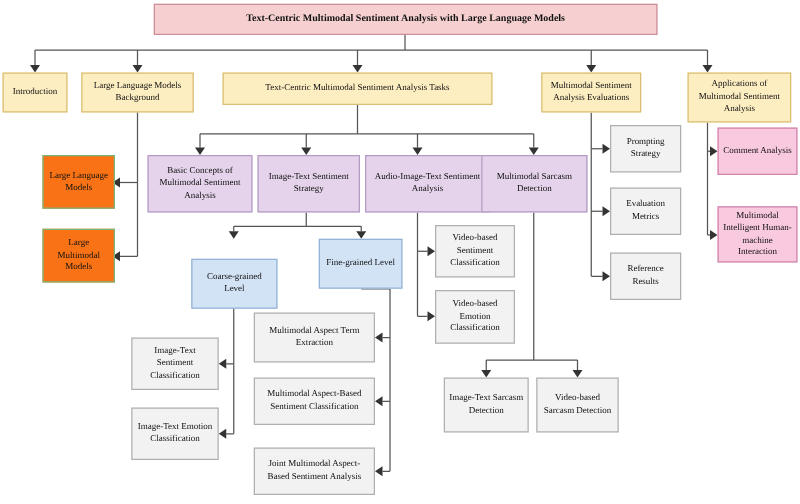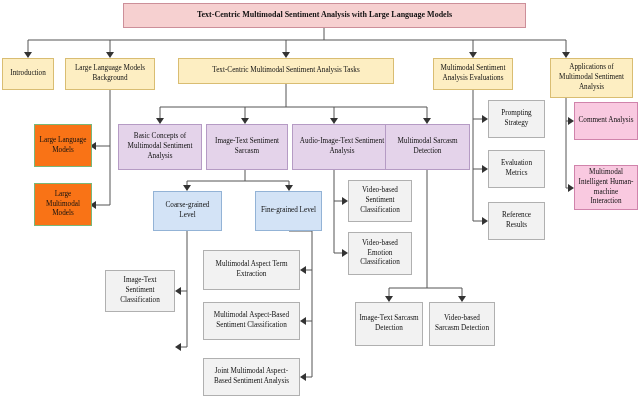--- a/index.html
+++ b/index.html
@@ -135,39 +135,42 @@
     <span>Large Language Models</span>
   </div>
   <div class="node n-green" style="left:34px;top:183px;width:58px;height:43px;">
     <span>Large Multimodal Models</span>
   </div>
 
   <div class="node n-purple" style="left:118px;top:124px;width:84px;height:46px;">
     <span>Basic Concepts of Multimodal Sentiment Analysis</span>
   </div>
   <div class="node n-purple" style="left:206px;top:124px;width:82px;height:46px;">
-    <span>Image-Text Sentiment Sarcasm</span>
+    <span>Image-Text Sentiment Strategy</span>
   </div>
   <div class="node n-purple" style="left:292px;top:124px;width:100px;height:46px;">
     <span>Audio-Image-Text Sentiment Analysis</span>
   </div>
   <div class="node n-purple" style="left:385px;top:124px;width:85px;height:46px;">
     <span>Multimodal Sarcasm Detection</span>
   </div>
 
-  <div class="node n-blue" style="left:153px;top:191px;width:69px;height:40px;">
+  <div class="node n-blue" style="left:153px;top:207px;width:69px;height:40px;">
     <span>Coarse-grained Level</span>
   </div>
   <div class="node n-blue" style="left:255px;top:191px;width:67px;height:40px;">
     <span>Fine-grained Level</span>
   </div>
 
   <div class="node n-gray" style="left:105px;top:270px;width:70px;height:42px;">
     <span>Image-Text Sentiment Classification</span>
   </div>
+  <div class="node n-gray" style="left:105px;top:326px;width:70px;height:42px;">
+    <span>Image-Text Emotion Classification</span>
+  </div>
 
   <div class="node n-gray" style="left:203px;top:250px;width:97px;height:40px;">
     <span>Multimodal Aspect Term Extraction</span>
   </div>
   <div class="node n-gray" style="left:203px;top:302px;width:97px;height:38px;">
     <span>Multimodal Aspect-Based Sentiment Classification</span>
   </div>
   <div class="node n-gray" style="left:203px;top:358px;width:97px;height:38px;">
     <span>Joint Multimodal Aspect-Based Sentiment Analysis</span>
   </div>

